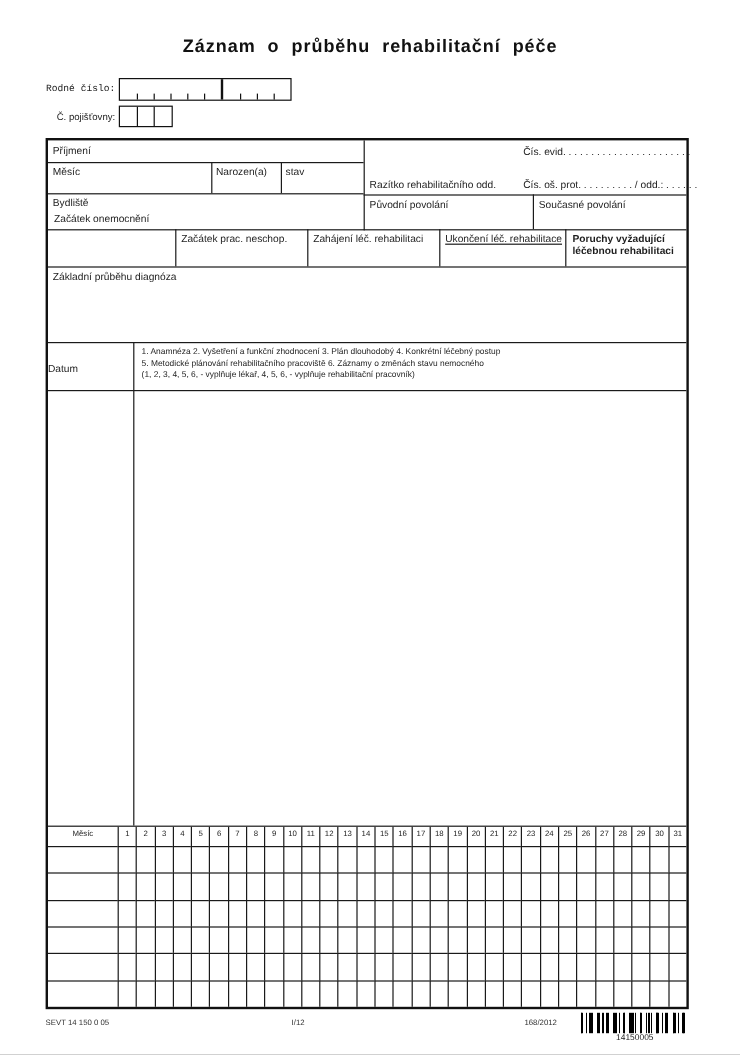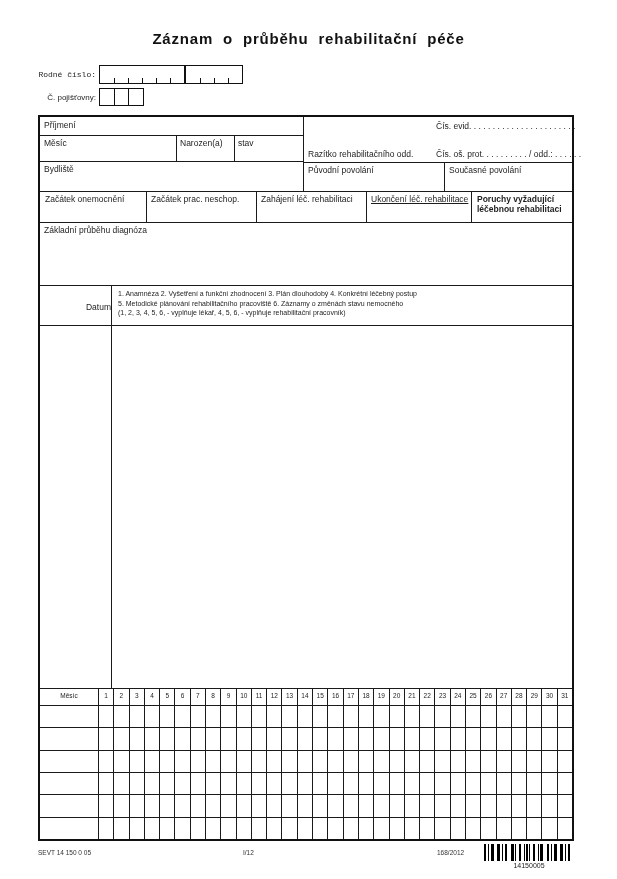--- a/index.html
+++ b/index.html
@@ -43,21 +43,21 @@
     position: absolute; left: 38px; top: 115px; width: 536px; height: 726px;
     border: 2px solid #111;
   }
   .hl { position: absolute; height: 1px; background: #1a1a1a; }
   .vl { position: absolute; width: 1px; background: #1a1a1a; }
   .wrap { white-space: normal; }
   .instructions {
     position: absolute; left: 78px; top: 172px; width: 446px;
     font-size: 7px; line-height: 9.5px; color: #1d1d1d;
   }
-  .datum-lbl { position: absolute; left: 0; top: 185px; width: 71px; text-align: right; font-size: 8.5px; }
+  .datum-lbl { position: absolute; left: 0; top: 185px; width: 71px; text-align: left; font-size: 8.5px; }
 
   
   .month-grid {
     position: absolute; left: 0; top: 571px; width: 100%; height: 151px;
     display: grid;
     grid-template-columns: 58px repeat(31, 1fr);
     grid-template-rows: 16px repeat(6, 1fr);
     border-top: 1px solid #1a1a1a;
   }
   .mg-cell { border-left: 1px solid #1a1a1a; border-top: 1px solid #1a1a1a; }
@@ -143,21 +143,21 @@
     <span class="lbl" style="left:140px; top:21px;">Narozen(a)</span>
     <span class="lbl" style="left:198px; top:21px;">stav</span>
     <span class="lbl" style="left:4px; top:47px;">Bydliště</span>
 
     <span class="lbl" style="left:396px; top:4px;">Čís. evid. . . . . . . . . . . . . . . . . . . . . . .</span>
     <span class="lbl" style="left:268px; top:32px;">Razítko rehabilitačního odd.</span>
     <span class="lbl" style="left:396px; top:32px;">Čís. oš. prot. . . . . . . . . .  / odd.: . . . . . .</span>
     <span class="lbl" style="left:268px; top:48px;">Původní povolání</span>
     <span class="lbl" style="left:409px; top:48px;">Současné povolání</span>
 
-    <span class="lbl" style="left:5px; top:77px;">Začátek onemocnění</span>
+    <span class="lbl" style="left:5px; top:60px;">Začátek onemocnění</span>
     <span class="lbl" style="left:111px; top:77px;">Začátek prac. neschop.</span>
     <span class="lbl" style="left:221px; top:77px;">Zahájení léč. rehabilitaci</span>
     <span class="lbl" style="left:331px; top:77px;text-decoration:underline;">Ukončení léč. rehabilitace</span>
     <span class="lbl wrap" style="left:437px; top:77px; width:92px; white-space:normal;font-weight:bold;">Poruchy vyžadující léčebnou rehabilitaci</span>
 
     <span class="lbl" style="left:4px; top:108px;">Základní průběhu diagnóza</span>
 
     <span class="datum-lbl">Datum</span>
     <div class="instructions">
       <div>1. Anamnéza 2. Vyšetření a funkční zhodnocení 3. Plán dlouhodobý 4. Konkrétní léčebný postup</div>

